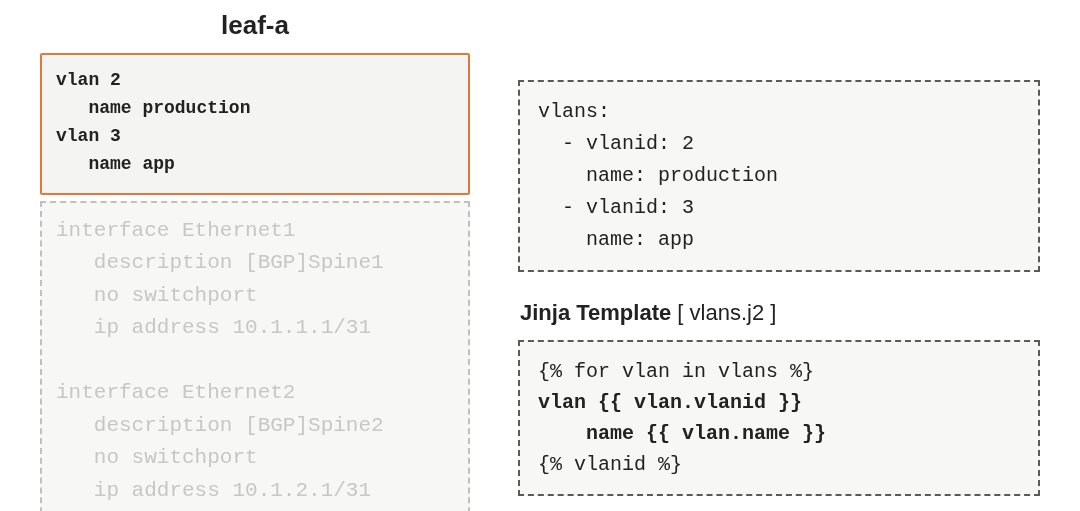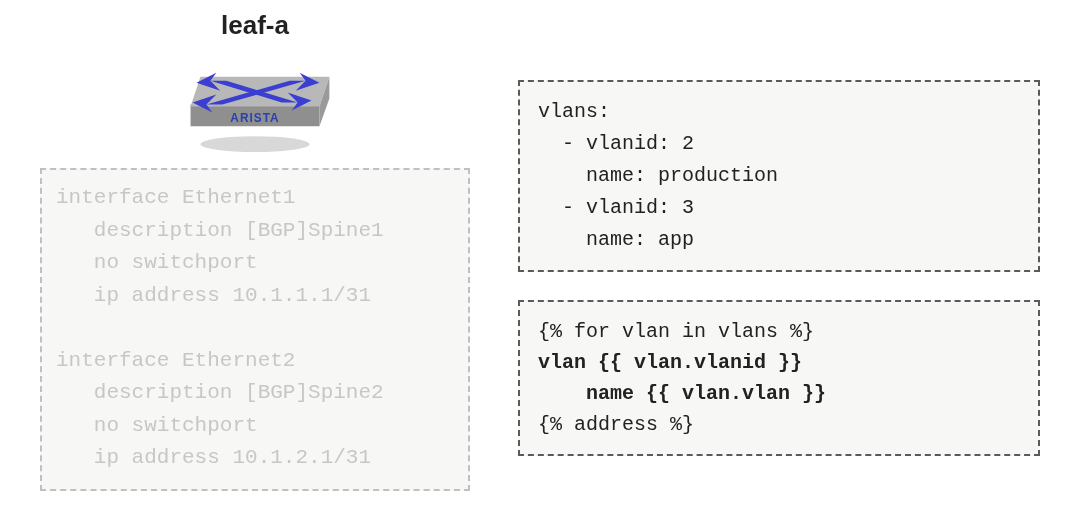--- a/index.html
+++ b/index.html
@@ -22,21 +22,20 @@
     flex: 0 0 430px;
     display: flex;
     flex-direction: column;
     align-items: center;
   }
   .col-right {
     flex: 1;
     display: flex;
     flex-direction: column;
     padding-top: 70px;
-    gap: 28px;
   }
 
   
   .device-title {
     font-weight: 700;
     font-size: 26px;
     margin-bottom: 6px;
   }
 
   
@@ -131,20 +130,24 @@
         <polygon points="40,34 50,44 26,36 46,26"></polygon>
 
         <polygon points="120,34 136,34 52,58 36,58"></polygon>
         <polygon points="36,58 46,48 22,56 42,66"></polygon>
         <polygon points="136,34 126,44 150,36 130,26"></polygon>
       </g>
 
       <text x="85" y="76" text-anchor="middle" font-family="Arial" font-size="12" font-weight="700" fill="#2a3fb0" letter-spacing="1">ARISTA</text>
     </svg>
 
+    <div class="config-highlight">vlan 2
+   name production
+vlan 3
+   name app</div>
 
     <div class="config-faded">interface Ethernet1
    description [BGP]Spine1
    no switchport
    ip address 10.1.1.1/31
 
 interface Ethernet2
    description [BGP]Spine2
    no switchport
    ip address 10.1.2.1/31</div>
@@ -152,21 +155,24 @@
   </div>
 
   <div class="col-right">
 
     <div class="yaml-box">vlans:
   - vlanid: 2
     name: production
   - vlanid: 3
     name: app</div>
 
+    <div class="section-title">
+      <span class="bold">Jinja Template</span><span class="light"> [ vlans.j2 ]</span>
+    </div>
 
     <div class="jinja-box"><span>{% for vlan in vlans %}</span>
 <span class="jinja-line-bold">vlan {{ vlan.vlanid }}</span>
-<span class="jinja-line-bold">    name {{ vlan.vlan }}</span>
-<span>{% address %}</span></div>
+<span class="jinja-line-bold">    name {{ vlan.name }}</span>
+<span>{% vlanid %}</span></div>
 
   </div>
 
 </div>
 
 </body></html>

